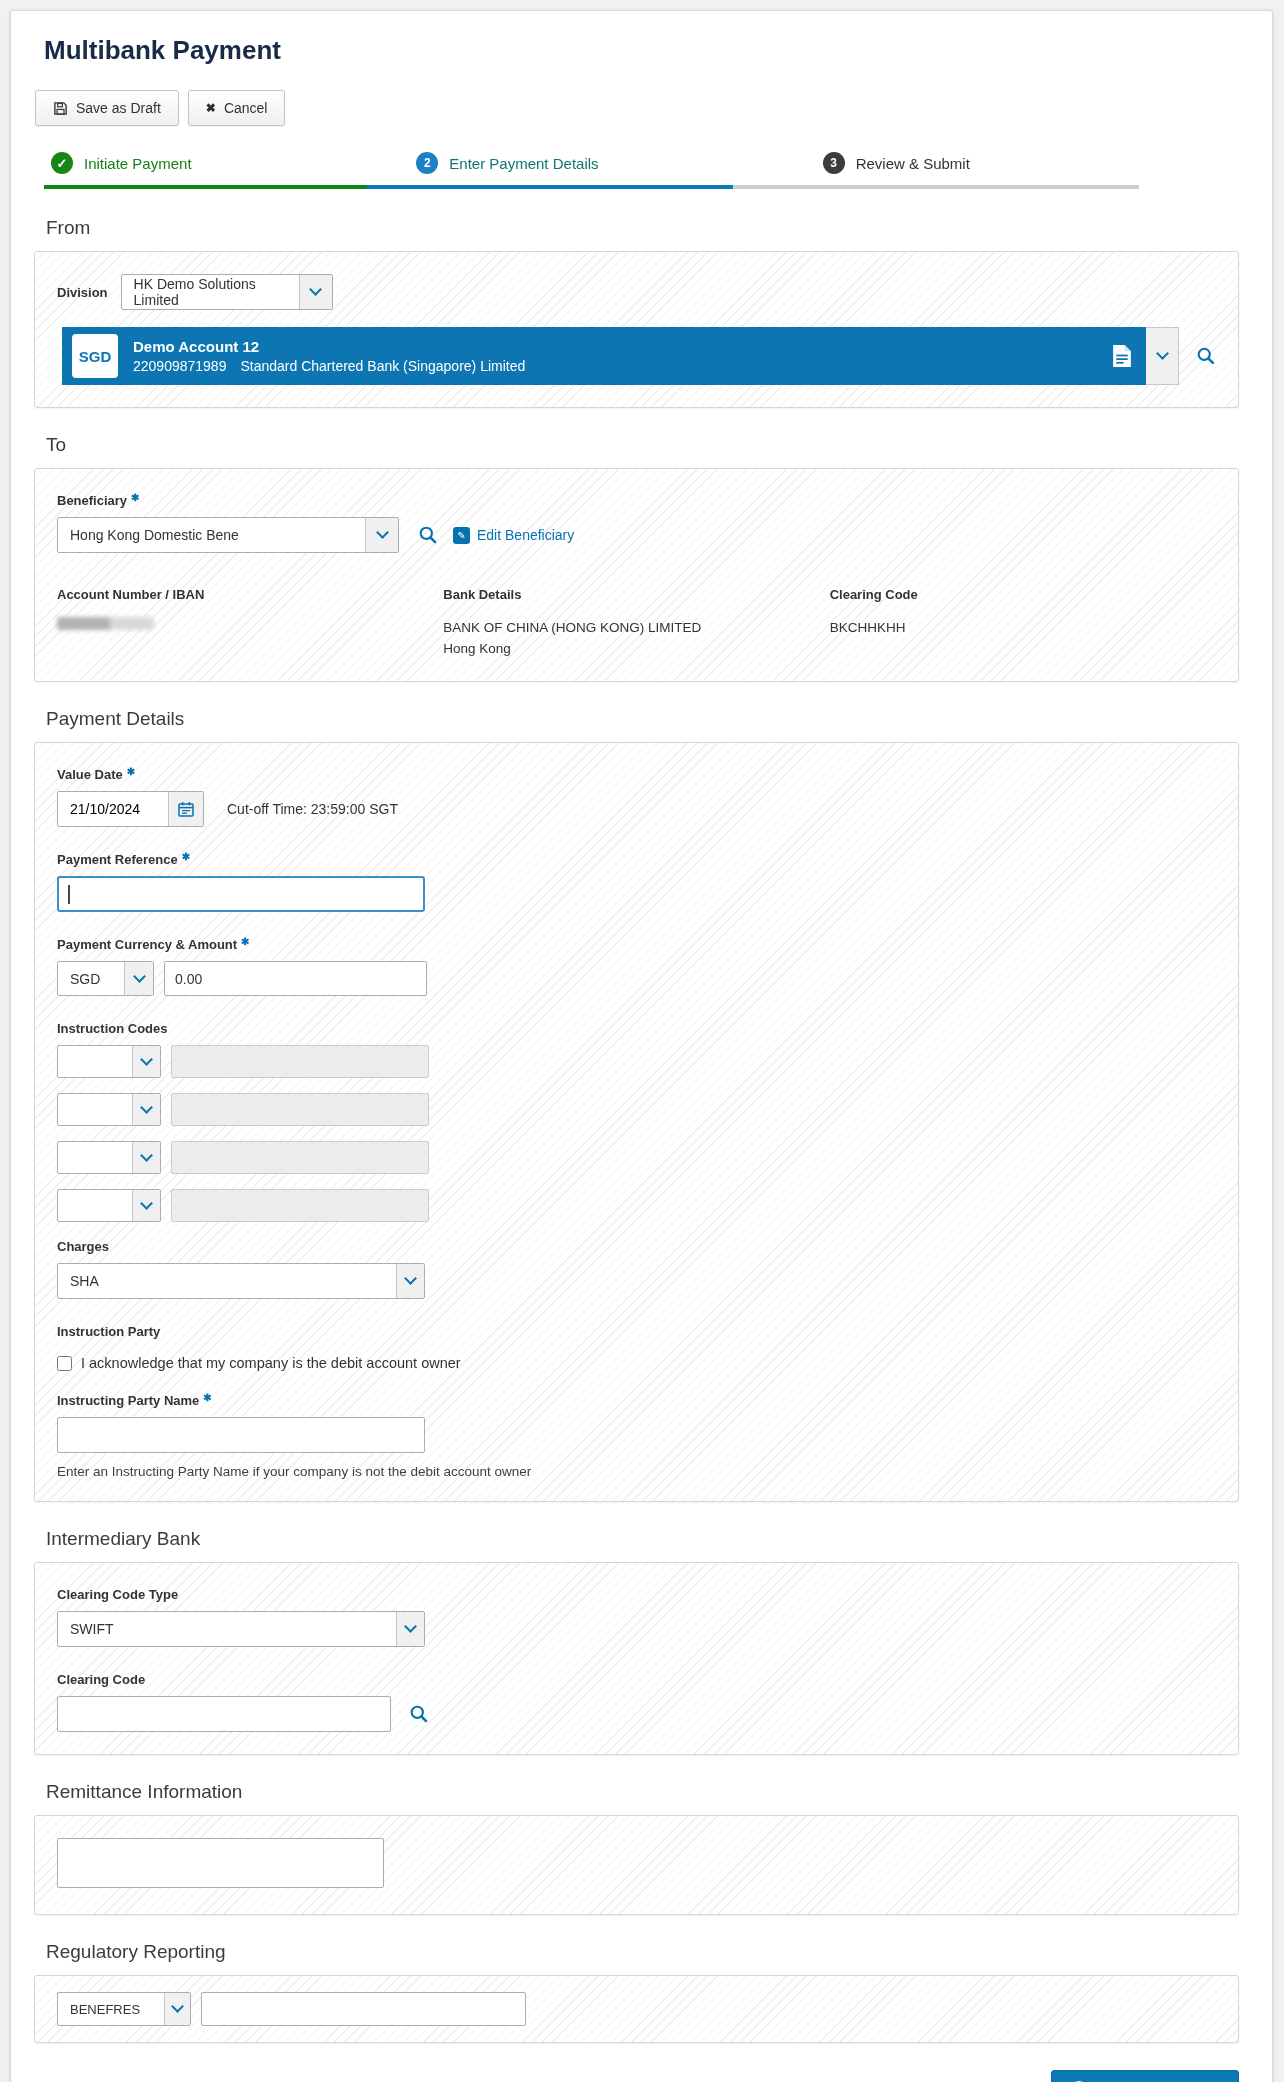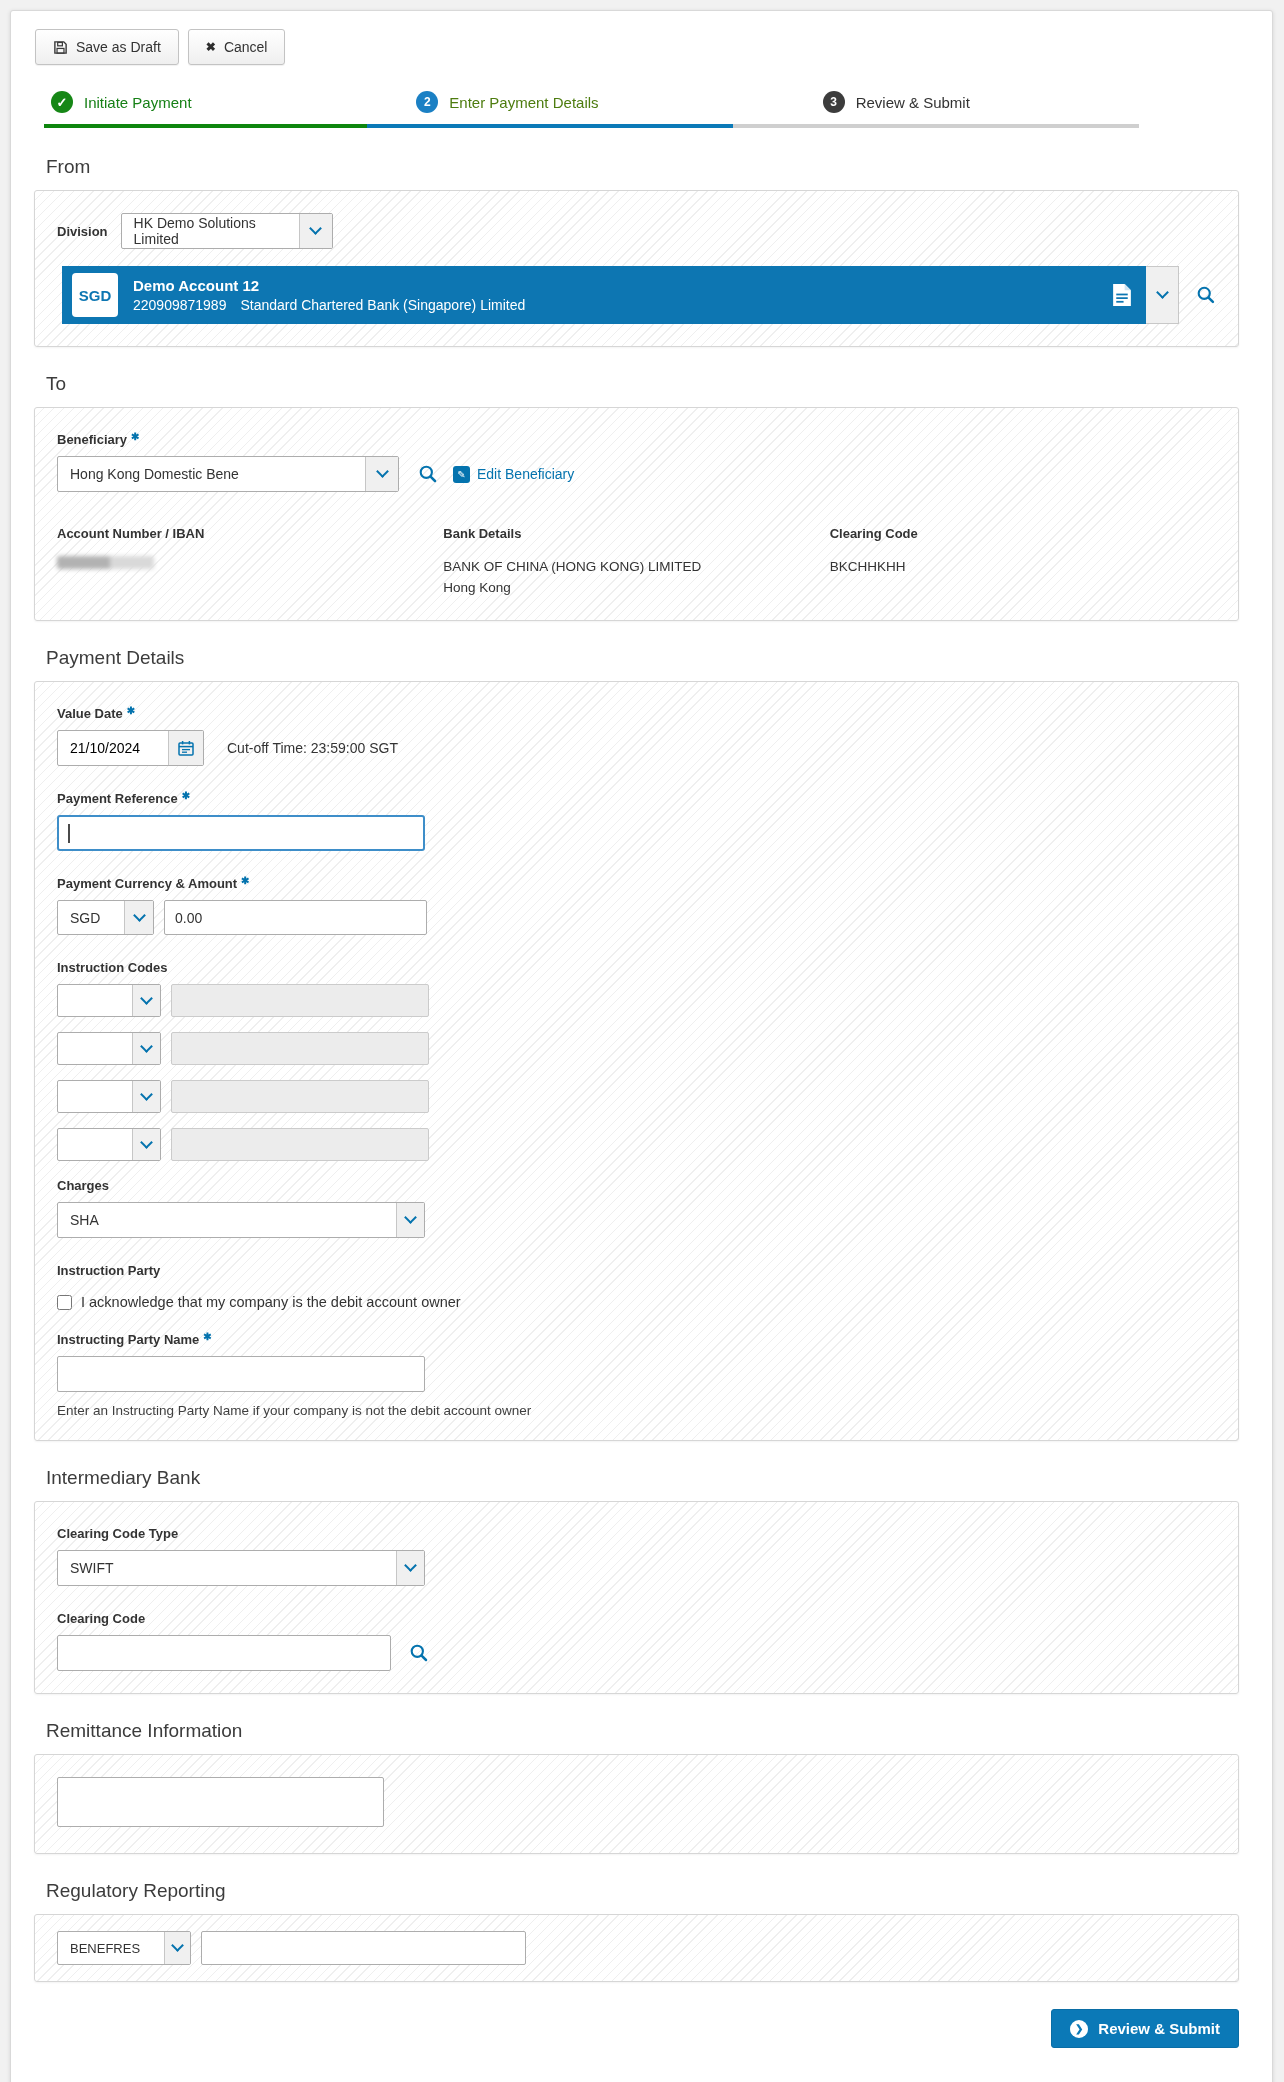--- a/index.html
+++ b/index.html
@@ -46,21 +46,21 @@
   .step-circle {
     width: 22px; height: 22px; border-radius: 50%;
     display: flex; align-items: center; justify-content: center;
     color: #fff; font-size: 12px; font-weight: bold; flex: 0 0 auto;
   }
   .step-1 .step-circle { background: #168716; font-size: 13px; }
   .step-2 .step-circle { background: #1b80c4; }
   .step-3 .step-circle { background: #3c3c3c; }
   .step-label { font-size: 15px; }
   .step-1 .step-label { color: #168016; }
-  .step-2 .step-label { color: #4d7c0f; }
+  .step-2 .step-label { color: #0f766e; }
   .step-3 .step-label { color: #333; }
   
   h2.section-title { font-size: 19px; font-weight: normal; color: #3c3c3c; margin: 26px 0 12px 12px; }
   .box {
     border: 1px solid #d6d6d6; border-radius: 3px;
     background: repeating-linear-gradient(135deg, #ffffff 0px, #ffffff 6px, #efefef 6px, #efefef 7px);
     padding: 22px 22px 22px 22px;
     box-shadow: 0 1px 2px rgba(0,0,0,0.05);
   }
   label.fld { display: inline-block; font-size: 13px; font-weight: bold; color: #333; margin-bottom: 9px; }
@@ -158,20 +158,21 @@
     color: #0b79b7; font-size: 10px; font-weight: bold;
     display: flex; align-items: center; justify-content: center;
   }
   .search-svg { cursor: pointer; }
 </style>
 </head>
 <body>
 
 <div class="page-card">
 
+  <h1 class="page-title">Multibank Payment</h1>
 
   <div class="toolbar">
     <button class="btn">
       <span style="display:flex">
         <svg width="15" height="15" viewBox="0 0 16 16">
             <path d="M2 2 h9.5 l2.5 2.5 V14 H2 Z" fill="none" stroke="#3a3a3a" stroke-width="1.5"></path>
             <rect x="5" y="2.6" width="5" height="3.6" fill="none" stroke="#3a3a3a" stroke-width="1.3"></rect>
             <rect x="4.3" y="9" width="7.4" height="5" fill="none" stroke="#3a3a3a" stroke-width="1.3"></rect>
           </svg>
       </span>

